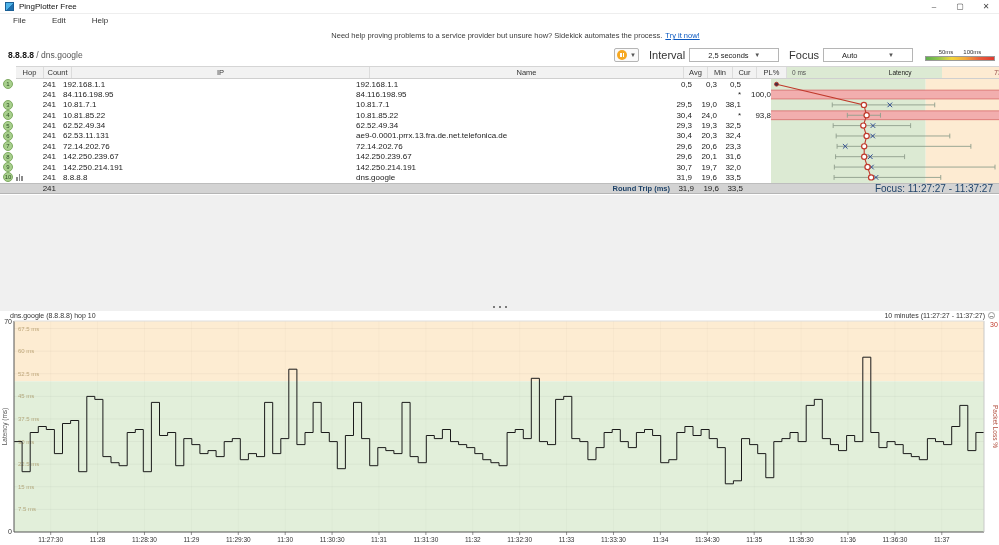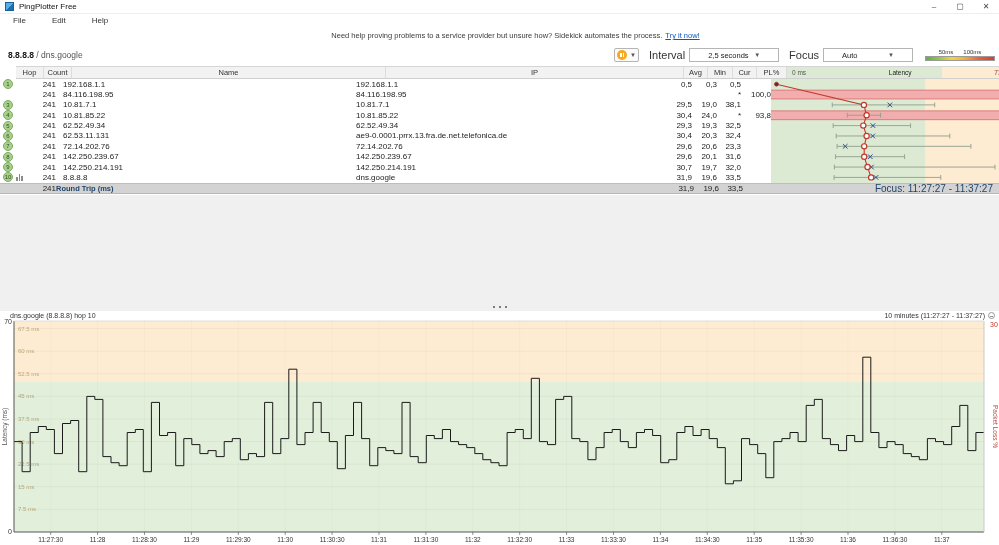--- a/index.html
+++ b/index.html
@@ -63,21 +63,21 @@
 .c-count{width:28px;text-align:right}
 .c-ip{width:298px;padding-left:7px;white-space:nowrap;overflow:hidden}
 .c-name{width:314px;padding-left:2px;white-space:nowrap;overflow:hidden}
 .c-avg{width:24px;text-align:right}.c-min{width:25px;text-align:right}
 .c-cur{width:24px;text-align:right}.c-pl{width:30px;text-align:right}
 #whisker{left:771px;top:79px;width:228px;height:104px}
 
 
 #tablefoot{left:0;top:183px;width:999px;height:11px;background:#d3d3d3;border-top:1px solid #bdbdbd;border-bottom:1px solid #b5b5b5;display:flex;align-items:center;font-size:8px;color:#222}
 #tf-count{width:56px;text-align:right}
-#tf-label{width:614px;font-weight:bold;color:#1f4369;font-size:7.5px}
+#tf-label{width:614px;text-align:right;font-weight:bold;color:#1f4369;font-size:7.5px}
 #tf-avg{width:24px;text-align:right}#tf-min{width:25px;text-align:right}#tf-cur{width:24px;text-align:right}
 #tf-focus{margin-left:auto;margin-right:6px;color:#1f4369;font-size:10px}
 
 
 #midgap{left:0;top:195px;width:999px;height:108px;background:#f0f0f0}
 #splitter{left:0;top:303px;width:999px;height:8px;background:#f0f0f0;display:flex;align-items:center;justify-content:center;gap:4px}
 #splitter i{width:2px;height:2px;border-radius:50%;background:#555}
 
 
 #graphwrap{left:0;top:311px;width:999px;height:234px;background:#fff}
@@ -139,22 +139,22 @@
           <span>100ms</span>
         </div>
         <div id="scalebar"></div>
       </div>
     </div>
   </div>
 
   <div id="tablehead" class="abs">
     <div class="hcell hc-hop">Hop</div>
     <div class="hcell hc-count">Count</div>
+    <div class="hcell hc-ip">IP</div>
     <div class="hcell hc-name">Name</div>
-    <div class="hcell hc-ip">IP</div>
     <div class="hcell hc-avg">Avg</div>
     <div class="hcell hc-min">Min</div>
     <div class="hcell hc-cur">Cur</div>
     <div class="hcell hc-pl">PL%</div>
     <div id="lat-head">
       <div class="lh-green"></div>
       <div class="lh-orange"></div>
       <span id="lh-left">0 ms</span>
       <span id="lh-center">Latency</span>
       <span id="lh-right">73 ms</span>

